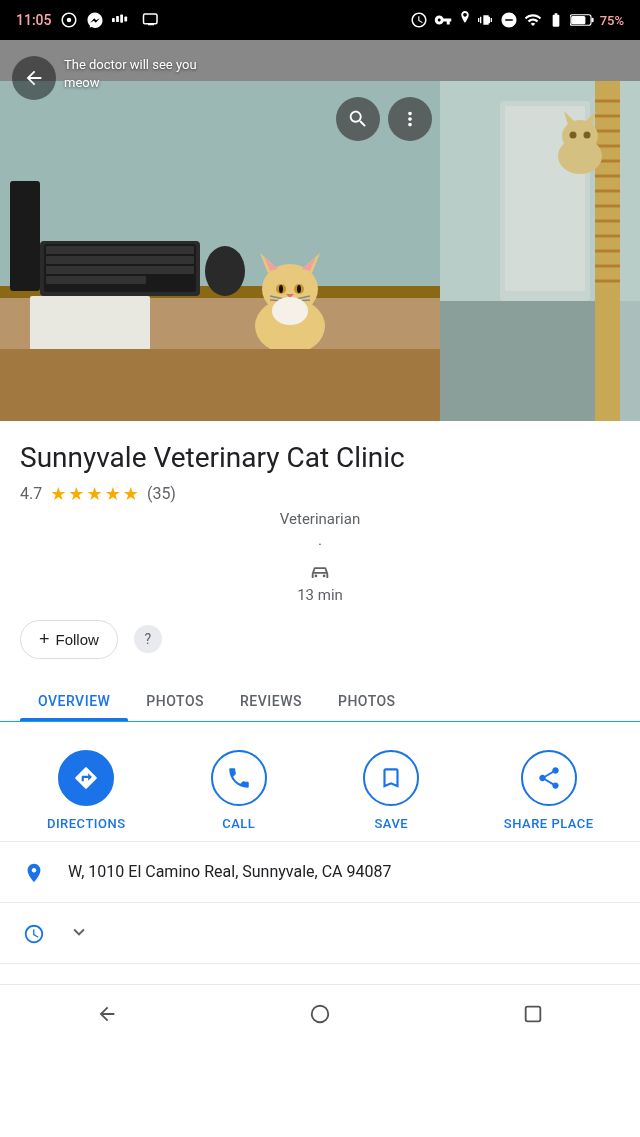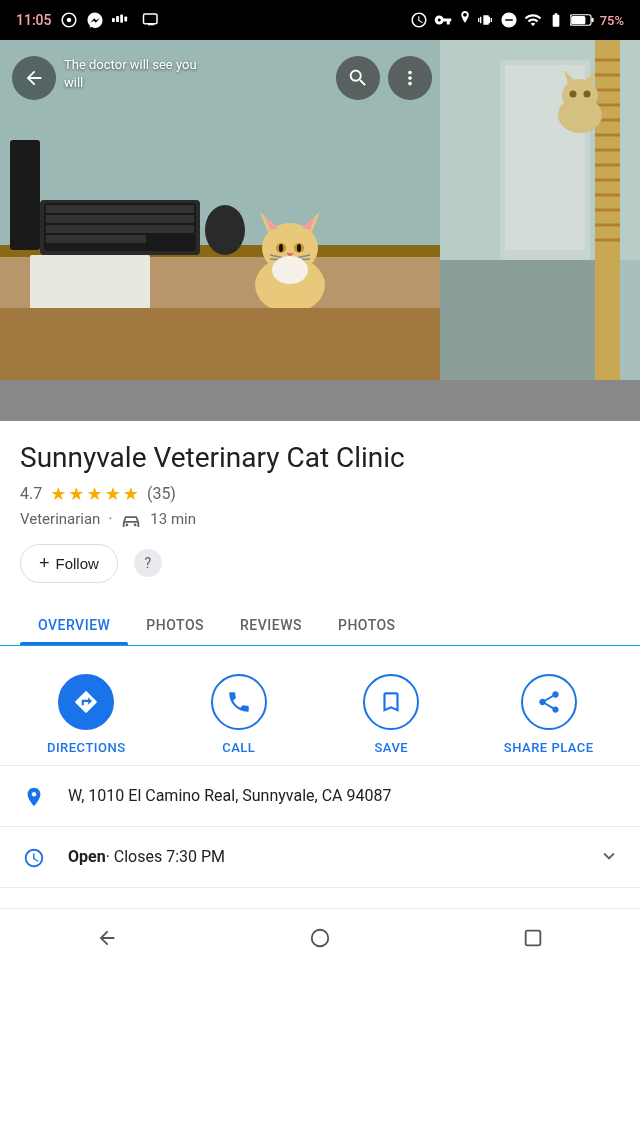--- a/index.html
+++ b/index.html
@@ -20,20 +20,21 @@
     }
     .status-left { display: flex; align-items: center; gap: 8px; }
     .status-right { display: flex; align-items: center; gap: 6px; font-size: 13px; }
 
     
     .photos-header {
       position: relative;
       height: 381px;
       background: #888;
       display: flex;
+      align-items: flex-end;
     }
     .photo-main {
       width: 440px;
       height: 340px;
       background: linear-gradient(160deg, #8aabaa 0%, #6b8e8c 40%, #a8b8a0 100%);
       position: relative;
       overflow: hidden;
     }
     .photo-secondary {
       flex: 1;
@@ -130,20 +131,21 @@
       font-size: 16px;
       color: #5f6368;
     }
     .category-row {
       display: flex;
       align-items: center;
       gap: 8px;
       font-size: 15px;
       color: #5f6368;
       margin-bottom: 16px;
+      flex-direction: column;
     }
     .dot { color: #5f6368; }
 
     .follow-row {
       display: flex;
       align-items: center;
       gap: 16px;
       margin-bottom: 20px;
     }
     .follow-btn {
@@ -360,21 +362,21 @@
 
 <div class="photos-header">
 
   <div class="back-btn">
     <svg width="22" height="22" viewBox="0 0 24 24" fill="white">
         <path d="M20 11H7.83l5.59-5.59L12 4l-8 8 8 8 1.41-1.41L7.83 13H20v-2z"></path>
       </svg>
   </div>
   <div class="back-text">
     <span>The doctor will see you</span><br>
-    <span>will</span>
+    <span>meow</span>
   </div>
 
   <div class="photo-main">
 
     <svg width="440" height="340" viewBox="0 0 440 340">
 
       <rect width="440" height="340" fill="#9bb8b5"></rect>
 
       <rect x="0" y="210" width="440" height="130" fill="#b8956a"></rect>
       <rect x="0" y="205" width="440" height="12" fill="#8b6914"></rect>
@@ -563,23 +565,20 @@
     </div>
     <span class="info-text">W, 1010 El Camino Real, Sunnyvale, CA 94087</span>
   </div>
 
   <div class="info-row">
     <div class="info-icon">
       <svg width="22" height="22" viewBox="0 0 24 24" fill="#1a73e8">
           <path d="M11.99 2C6.47 2 2 6.48 2 12s4.47 10 9.99 10C17.52 22 22 17.52 22 12S17.52 2 11.99 2zM12 20c-4.42 0-8-3.58-8-8s3.58-8 8-8 8 3.58 8 8-3.58 8-8 8zm.5-13H11v6l5.25 3.15.75-1.23-4.5-2.67V7z"></path>
         </svg>
     </div>
-    <span class="info-text hours-text">
-      <span class="open-bold">Open</span><span>· Closes 7:30 PM</span>
-    </span>
     <div class="info-right">
       <svg width="22" height="22" viewBox="0 0 24 24" fill="#5f6368">
           <path d="M7.41 8.59L12 13.17l4.59-4.58L18 10l-6 6-6-6 1.41-1.41z"></path>
         </svg>
     </div>
   </div>
 
 </div>
 
 <div class="nav-bar">

